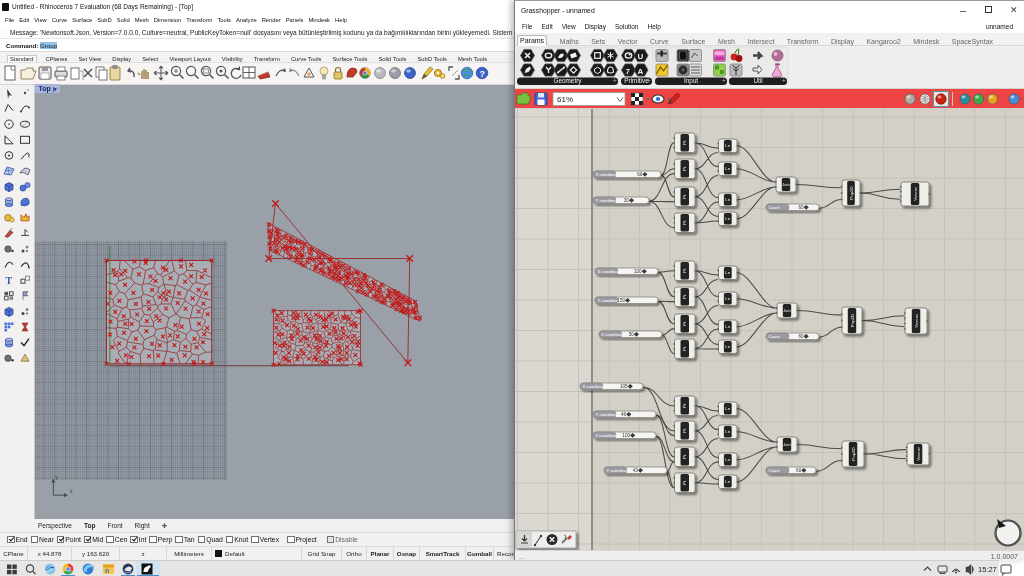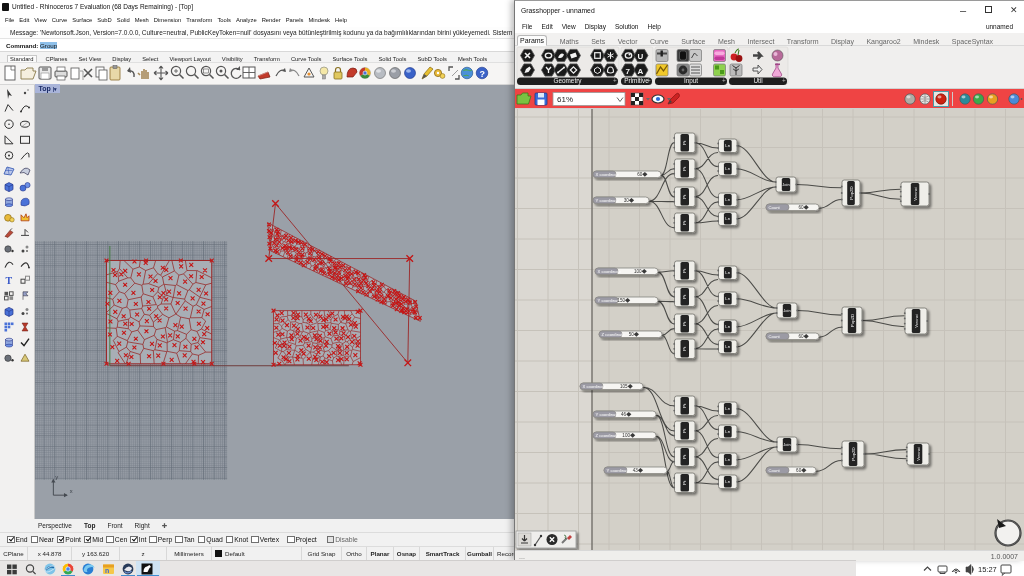--- a/index.html
+++ b/index.html
@@ -32,21 +32,21 @@
 #ghmenu{left:0;top:18px;width:510px;height:14px;background:#ffffff;font-size:6.5px;color:#111;display:flex;align-items:center;}
 #ghmenu span{margin-right:9px;}
 #ghtabs{left:0;top:32px;width:510px;height:13px;background:#f2f1f0;font-size:7px;color:#666;display:flex;align-items:flex-end;border-bottom:1px solid #d9d9d9;}
 #ghtabs span{margin-right:12.5px;white-space:nowrap;}
 #ghtabs .sel{background:#fcfcfc;border:1px solid #b8b8b8;border-bottom:1px solid #fcfcfc;border-radius:3px 3px 0 0;padding:1px 2px;color:#111;margin-bottom:-1px;}
 #ghpal{left:0;top:45px;width:510px;height:43px;background:#f0efee;border-bottom:1px solid #d2d2d2;}
 #ghtool{left:0;top:88px;width:586px;height:20px;background:#ef4444;border-bottom:1px solid #cfcfcf;display:flex;align-items:center;}
 #ghcanvas{left:0;top:108px;width:510px;height:441px;background:#d2cfc7;overflow:hidden;}
 #ghstatus{left:0;top:549px;width:510px;height:11px;background:#efeeec;font-size:7px;color:#777;display:flex;align-items:center;border-top:1px solid #d8d8d8;}
 
-#taskbar{left:0;top:560px;width:856px;height:16px;background:#e8e6e5;display:flex;align-items:center;border-top:1px solid #d0cecd;}
+#taskbar{left:0;top:560px;width:999px;height:16px;background:#e8e6e5;display:flex;align-items:center;border-top:1px solid #d0cecd;}
 </style></head>
 <body>
 <div id="scene">
  <div class="abs" id="rtitle"><span style="width:7px;height:8px;background:#111;margin:0 3px 0 2px;display:inline-block;border-radius:1px;"></span>Untitled - Rhinoceros 7 Evaluation (68 Days Remaining) - [Top]</div>
  <div class="abs" id="rmenu" style="padding-left:5px;">
       <span>File</span>
       <span>Edit</span>
       <span>View</span>
       <span>Curve</span>
       <span>Surface</span>

